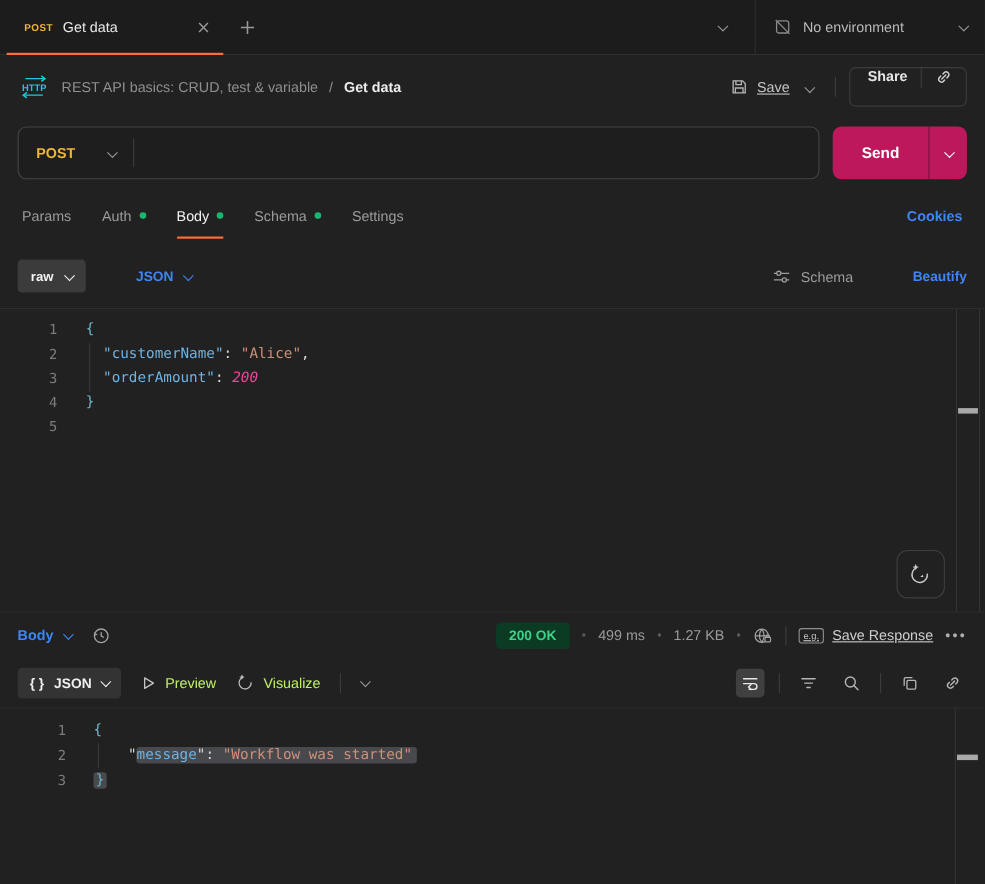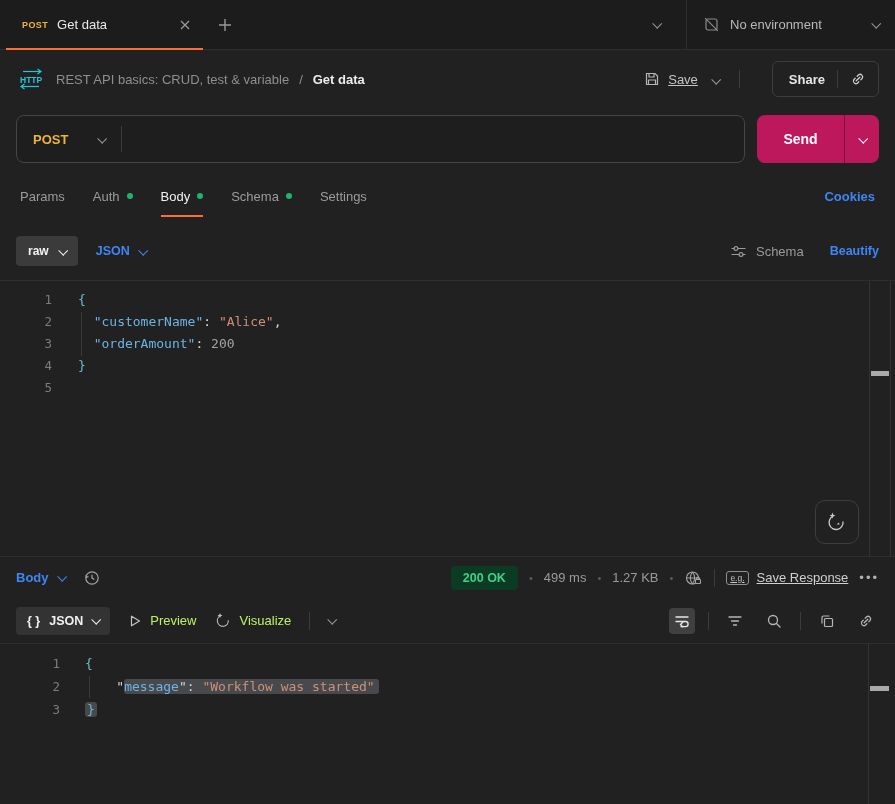--- a/index.html
+++ b/index.html
@@ -30,22 +30,22 @@
   .env { width:209px; border-left:1px solid #2e2e2e; display:flex; align-items:center; gap:10px; padding:0 16px; color:#b9b9b9; cursor:pointer; }
   .env .chev { margin-left:auto; color:#9a9a9a; }
 
   
   .crumb-row { height:58px; display:flex; align-items:center; padding:0 16px; gap:10px; }
   .crumb-col { color:#8f8f8f; }
   .crumb-sep { color:#8f8f8f; }
   .crumb-req { color:#ededed; font-weight:700; }
   .save-grp { margin-left:auto; display:flex; align-items:flex-end; gap:8px; color:#c4c4c4; cursor:pointer;text-decoration:underline; }
   .save-chev { color:#9a9a9a; padding:0 10px 0 4px; cursor:pointer; }
-  .share-btn { margin-left:22px; height:36px; border:1px solid #3d3d3d; border-radius:6px;
-    display:flex; align-items:center; gap:12px; padding:0 12px 0 16px; color:#e6e6e6; font-weight:600; cursor:pointer; }
+  .share-btn { margin-left:2px; height:36px; border:1px solid #3d3d3d; border-radius:6px;
+    display:flex; align-items:flex-start; gap:12px; padding:0 12px 0 16px; color:#e6e6e6; font-weight:600; cursor:pointer; }
 
   
   .url-row { height:62px; display:flex; align-items:center; gap:12px; padding:0 16px; }
   .url-box { flex:1; height:48px; background:#1e1e1e; border:1px solid #454545; border-radius:8px;
     display:flex; align-items:center; overflow:hidden; }
   .method-cell { display:flex; align-items:center; gap:30px; padding:0 16px; cursor:pointer; }
   .method-lbl { color:#edb439; font-weight:700; font-size:13px; }
   .method-cell .chev { color:#9a9a9a; }
   .url-div { width:1px; height:26px; background:#3c3c3c; }
   .url-input { flex:1; background:transparent; border:none; outline:none; color:#dcdcdc;
@@ -60,42 +60,42 @@
   
   .rtabs { height:52px; display:flex; align-items:stretch; padding:0 20px; gap:28px; color:#9b9b9b; }
   .rtab { display:flex; align-items:center; gap:7px; position:relative; cursor:pointer; }
   .rtab.active { color:#f2f2f2; }
   .rtab.active::after { content:""; position:absolute; left:0; width:42px; bottom:5px; height:2px; background:#ff6c37; }
   .gdot { width:6px; height:6px; border-radius:50%; background:#1cb56f; }
   .hdr-count { color:#2fae71; }
   .cookies { margin-left:auto; display:flex; align-items:center; color:#3e86f5; font-weight:700; cursor:pointer; }
 
   
-  .fmt-row { height:58px; display:flex; align-items:center; padding:0 16px; }
+  .fmt-row { height:58px; display:flex; align-items:center; padding:0 16px;gap:28px; }
   .raw-pill { background:#3b3b3b; border-radius:4px; padding:8px 12px; display:flex; align-items:center; gap:10px;
     color:#f2f2f2; font-weight:700; font-size:12px; cursor:pointer; }
   .lang-sel { margin-left:18px; display:flex; align-items:center; gap:9px; color:#3e86f5; font-weight:700; font-size:12.5px; cursor:pointer; }
   .schema-grp { margin-left:auto; display:flex; align-items:center; gap:9px; color:#9b9b9b; cursor:pointer; }
   .beautify { margin-left:26px; color:#3e86f5; font-weight:700; font-size:12.5px; cursor:pointer; }
 
   
   .editor { position:relative; border-top:1px solid #2e2e2e; font-size:13px; }
   .req-editor { height:276px; padding-top:8px; }
   .resp-editor { height:160px; padding-top:8px; }
   .codeline { display:flex; height:22px; line-height:22px; }
   .resp-editor .codeline { height:23px; line-height:23px; }
   .gutter { width:52px; flex:none; text-align:right; color:#7c7c7c; font-size:12.5px; }
   .resp-editor .gutter { width:60px; }
   .code { padding-left:26px; white-space:pre; }
   .resp-editor .code { padding-left:25px; }
   .tk-brace { color:#6fb9ca; }
   .tk-key   { color:#6db3e3; }
   .tk-pn    { color:#d9d9d9; }
   .tk-str   { color:#ce9178; }
-  .tk-num   { color:#a3a3a3; }
+  .tk-num   { color:#ec4899;font-style:italic; }
   .tk-lt    { color:#cfd8dc; }
   .sel { background:#47494d; border-radius:3px; padding-right:4px; }
   .sel-brace { background:#47494d; border-radius:3px; padding:0 2px; }
   .indent-guide { position:absolute; width:1px; background:#3a3a3a; }
   .ig-req { left:81px; top:31px; height:44px; }
   .ig-resp { left:89px; top:32px; height:22px; }
   .ruler { position:absolute; right:4px; top:0; bottom:0; width:22px;
     border-left:1px solid #333; border-right:1px solid #333; }
   .resp-editor .ruler { border-right:none; right:5px; }
   .ruler-mark { position:absolute; left:1px; right:1px; height:5px; background:#a9a9a9; }

